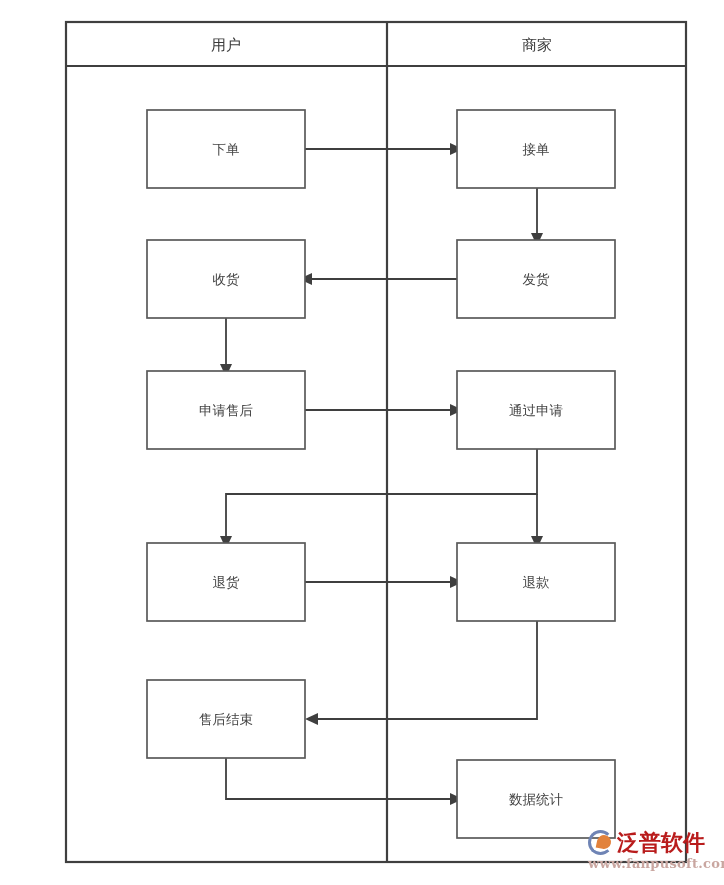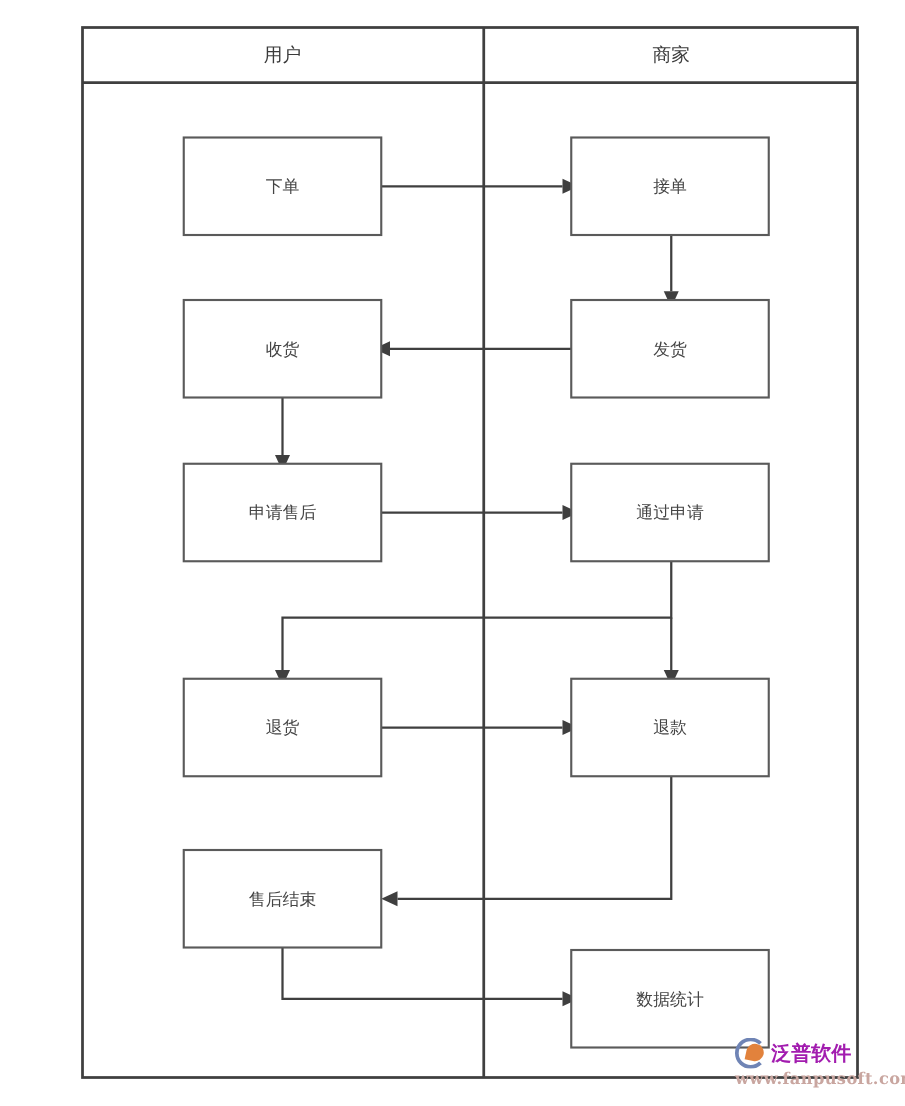--- a/index.html
+++ b/index.html
@@ -103,23 +103,23 @@
     left: 9px;
     top: 5px;
     width: 14px;
     height: 14px;
     background: #e2823c;
     border-radius: 50% 50% 50% 0;
     transform: rotate(12deg);
   }
   .wm-text {
     font-family: "DejaVu Sans", "Liberation Sans", sans-serif;
-    font-size: 16px;
+    font-size: 22px;
     font-weight: bold;
-    color: #a21caf;
+    color: #b91c1c;
     letter-spacing: 0px;
     line-height: 26px;
     white-space: nowrap;
   }
   .wm-url {
     font-family: "DejaVu Serif", "Liberation Serif", serif;
     font-size: 13px;
     font-weight: bold;
     color: #c9a6a0;
     letter-spacing: 0.3px;

